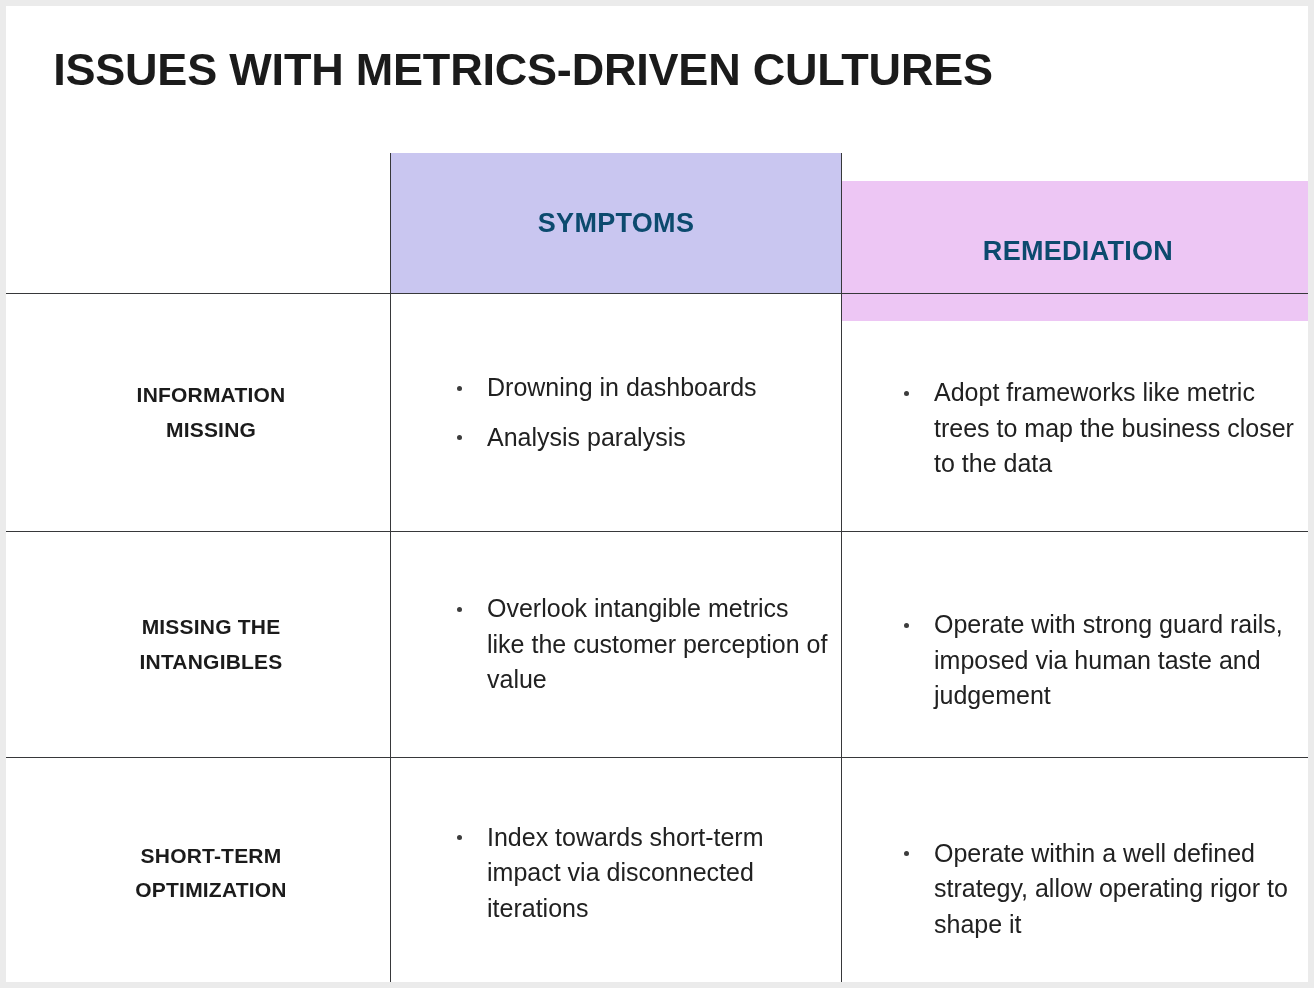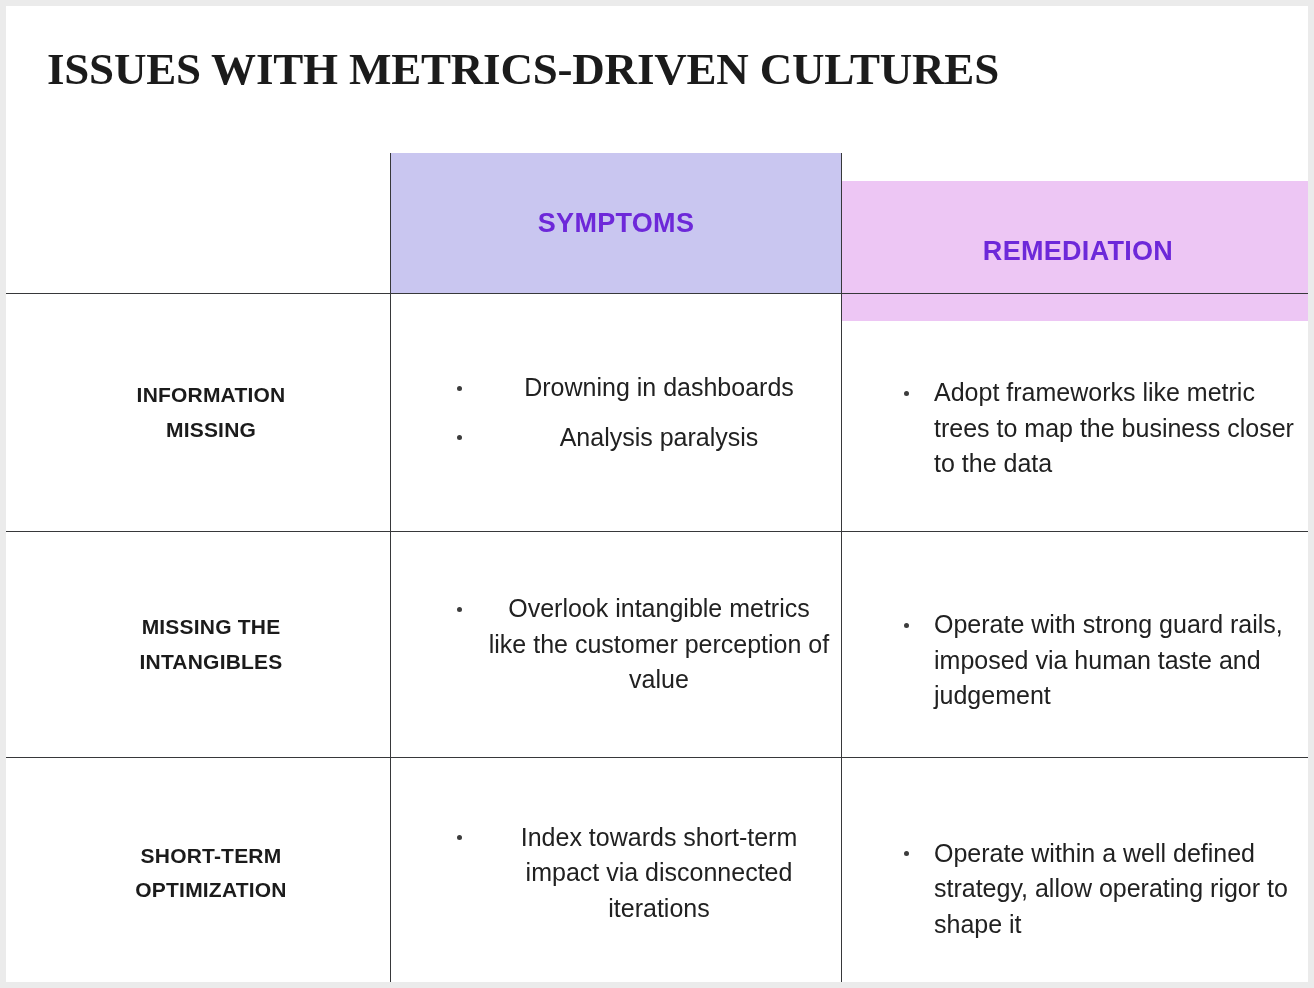--- a/index.html
+++ b/index.html
@@ -51,21 +51,20 @@
     position: absolute;
     left: 0;
     top: 44px;
     width: 1046px;
     text-align: center;
     font-size: 45px;
     font-weight: 700;
     letter-spacing: -0.2px;
     color: #1b1b1b;
     line-height: 1.15;
-    font-family: Liberation Serif, serif;
   }
 
   
   .matrix {
     position: absolute;
     left: 0;
     top: 153px;
     width: 1314px;
     height: 835px;
   }
@@ -73,21 +72,21 @@
   .col-head {
     position: absolute;
     top: 0;
     height: 140px;
     display: flex;
     align-items: center;
     justify-content: center;
     font-size: 27px;
     font-weight: 700;
     letter-spacing: 0.3px;
-    color: #6d28d9;
+    color: #0c4a6e;
   }
   .col-head.symptoms {
     left: 391px;
     width: 450px;
   }
   .col-head.remediation {
     left: 842px;
     width: 472px;
     margin-top: 28px;
   }
@@ -129,21 +128,20 @@
     font-size: 21px;
     font-weight: 700;
     letter-spacing: 0.2px;
     line-height: 1.62;
     color: #1b1b1b;
   }
   .cell.symptoms {
     left: 391px;
     width: 450px;
     padding: 0 26px 0 44px;
-    text-align: center;
   }
   .cell.remediation {
     left: 842px;
     width: 472px;
     padding: 0 30px 0 40px;
     margin-top: 16px;
   }
 
   ul.bullets {
     margin: 0;

